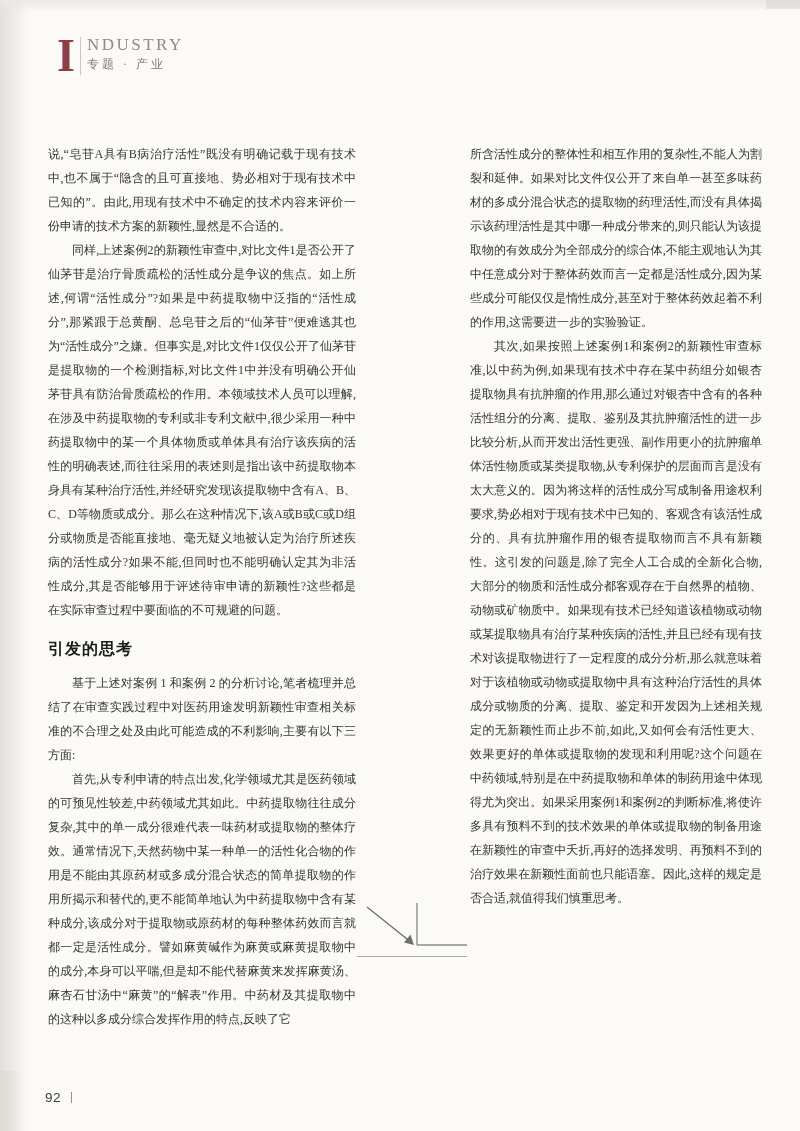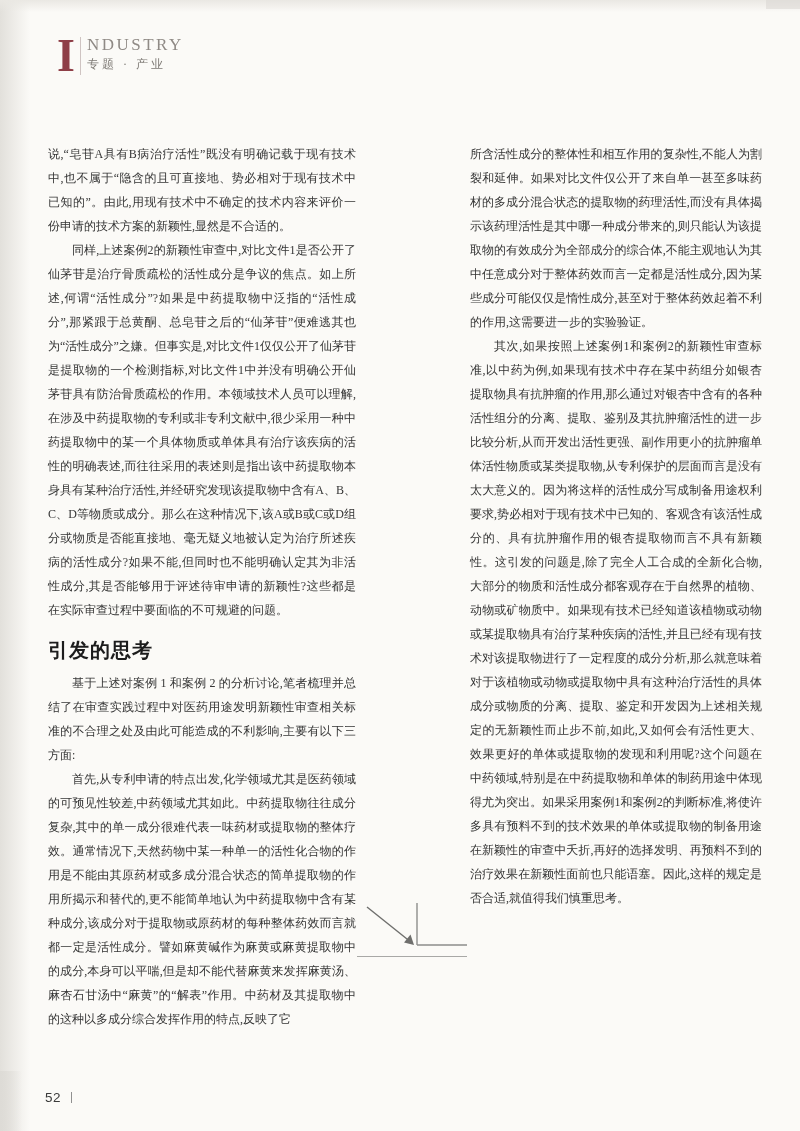--- a/index.html
+++ b/index.html
@@ -42,22 +42,22 @@
   .col{
     position:absolute;top:142px;
     font-size:12px;line-height:24px;color:#343434;
     text-align:justify;
   }
   .col p{margin:0;}
   .col p.indent{text-indent:2em;}
   .col-left{left:48px;width:308px;}
   .col-right{left:470px;width:292px;}
   .section-heading{
-    font-family:Liberation Serif, serif;
-    font-size:20px;font-weight:bold;color:#1c1c1c;
+    font-family:Liberation Mono, monospace;
+    font-size:16px;font-weight:bold;color:#1c1c1c;
     letter-spacing:1px;margin:16px 0 9px 0;
   }
 
   
   .pull-quote{position:absolute;left:357px;top:901px;width:110px;}
   .pq-arrow{display:block;margin-left:2px;}
   .pq-rule{border:0;border-top:1px solid #a8a8a6;margin:5px 0 7px 0;}
   .pq-text{
     font-family:"Liberation Sans","DejaVu Sans",sans-serif;
     font-weight:bold;font-size:12px;line-height:22px;
@@ -106,17 +106,17 @@
     <svg class="pq-arrow" width="108" height="50" viewBox="0 0 108 50">
       <line x1="58" y1="2" x2="58" y2="44" stroke="#8d8d8b" stroke-width="1.4"></line>
       <line x1="58" y1="44" x2="108" y2="44" stroke="#8d8d8b" stroke-width="1.4"></line>
       <line x1="8" y1="6" x2="53" y2="42" stroke="#6f6f6d" stroke-width="1.4"></line>
       <polygon points="55,44 45,41.5 51.5,33.5" fill="#6f6f6d"></polygon>
     </svg>
     <hr class="pq-rule">
   </div>
 
   <div class="footer">
-    <span class="page-number">52</span>
+    <span class="page-number">92</span>
     <span class="footer-bar"></span>
   </div>
 
 </div>
 
 </body></html>

